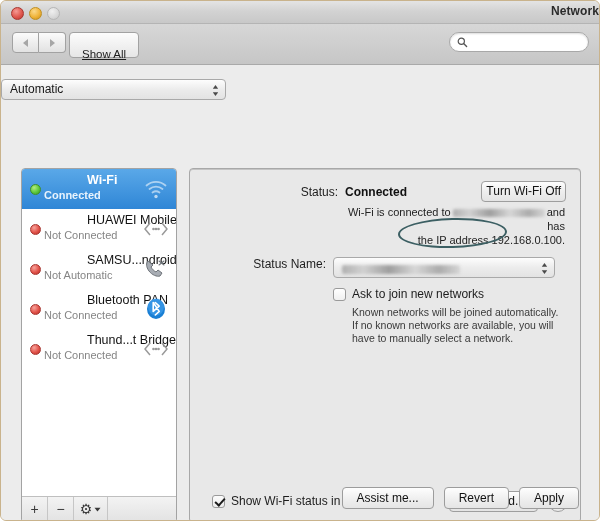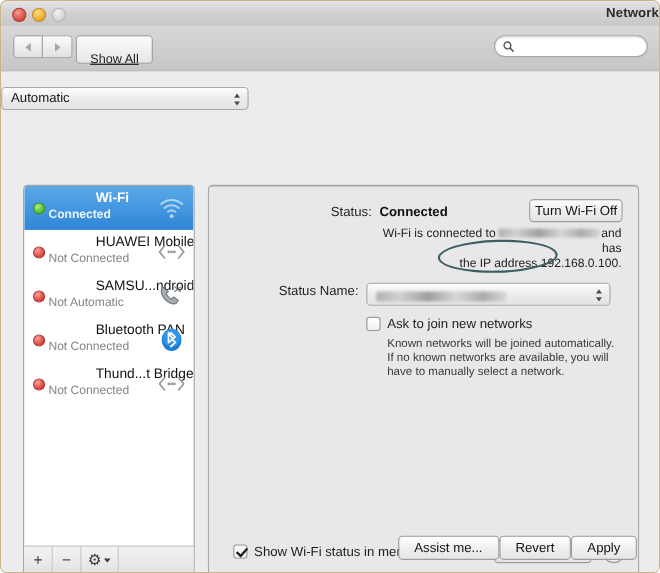--- a/index.html
+++ b/index.html
@@ -434,20 +434,21 @@
     text-align: center;
     line-height: 18px;
   }
 
   
   #actions {
     position: absolute;
     right: 20px;
     bottom: 14px;
     display: flex;
+    gap: 10px;
   }
   .actbtn {
     height: 22px;
     padding: 0 14px;
     box-sizing: border-box;
     background: linear-gradient(to bottom, #fefefe 0%, #f0f0f0 50%, #e5e5e5 100%);
     border: 1px solid #9c9c9c;
     border-radius: 4px;
     font-size: 12px;
     color: #111111;

